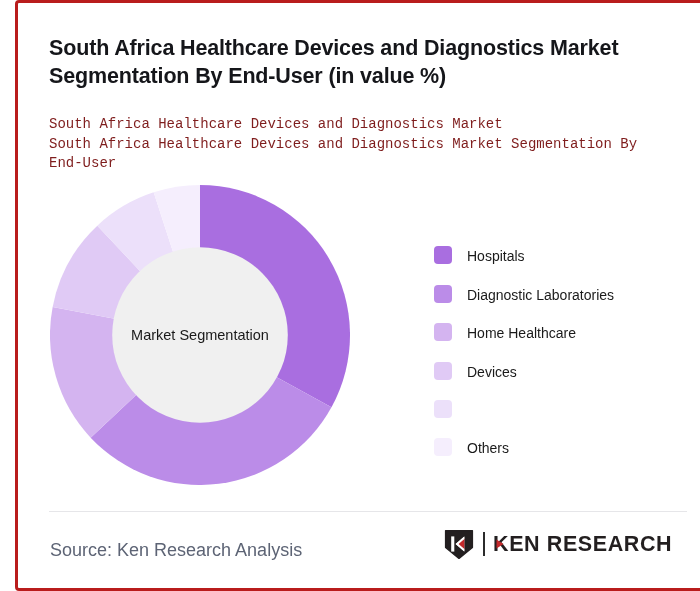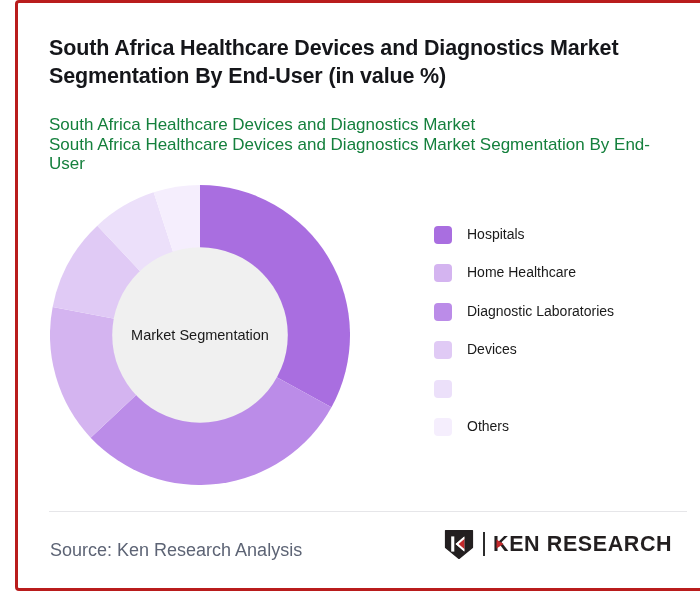--- a/index.html
+++ b/index.html
@@ -32,23 +32,24 @@
     font-weight: bold;
     line-height: 28px;
     color: #15161a;
     letter-spacing: -0.15px;
   }
   #subtitles {
     position: absolute;
     left: 31px;
     top: 112px;
     width: 620px;
-    font-size: 17px;
+    font-size: 14px;
     line-height: 19.5px;
-    color: #15803d;
+    color: #7f1d1d;
+    font-family: Liberation Mono, monospace;
   }
   #chart-area {
     position: absolute;
     left: 0;
     top: 165px;
     width: 700px;
     height: 335px;
   }
   #donut-wrap {
     position: absolute;
@@ -76,21 +77,21 @@
     pointer-events: none;
   }
   #legend {
     position: absolute;
     left: 416px;
     top: 58px;
     width: 250px;
   }
   .legend-item {
     display: flex;
-    align-items: flex-start;
+    align-items: flex-end;
     height: 38.4px;
   }
   .legend-swatch {
     width: 18px;
     height: 18px;
     border-radius: 4px;
     flex: 0 0 auto;
   }
   .legend-label {
     margin-left: 15px;
@@ -172,26 +173,26 @@
         <span>Market Segmentation</span>
       </div>
     </div>
 
     <div id="legend">
         <div class="legend-item">
           <span class="legend-swatch" style="background: rgb(169, 110, 224);"></span>
           <span class="legend-label">Hospitals</span>
         </div>
         <div class="legend-item">
+          <span class="legend-swatch" style="background: rgb(187, 140, 232);"></span>
+          <span class="legend-label">Diagnostic Laboratories</span>
+        </div>
+        <div class="legend-item">
           <span class="legend-swatch" style="background: rgb(212, 180, 240);"></span>
           <span class="legend-label">Home Healthcare</span>
-        </div>
-        <div class="legend-item">
-          <span class="legend-swatch" style="background: rgb(187, 140, 232);"></span>
-          <span class="legend-label">Diagnostic Laboratories</span>
         </div>
         <div class="legend-item">
           <span class="legend-swatch" style="background: rgb(224, 202, 245);"></span>
           <span class="legend-label">Devices</span>
         </div>
         <div class="legend-item">
           <span class="legend-swatch" style="background: rgb(236, 224, 250);"></span>
         </div>
         <div class="legend-item">
           <span class="legend-swatch" style="background: rgb(245, 238, 253);"></span>

